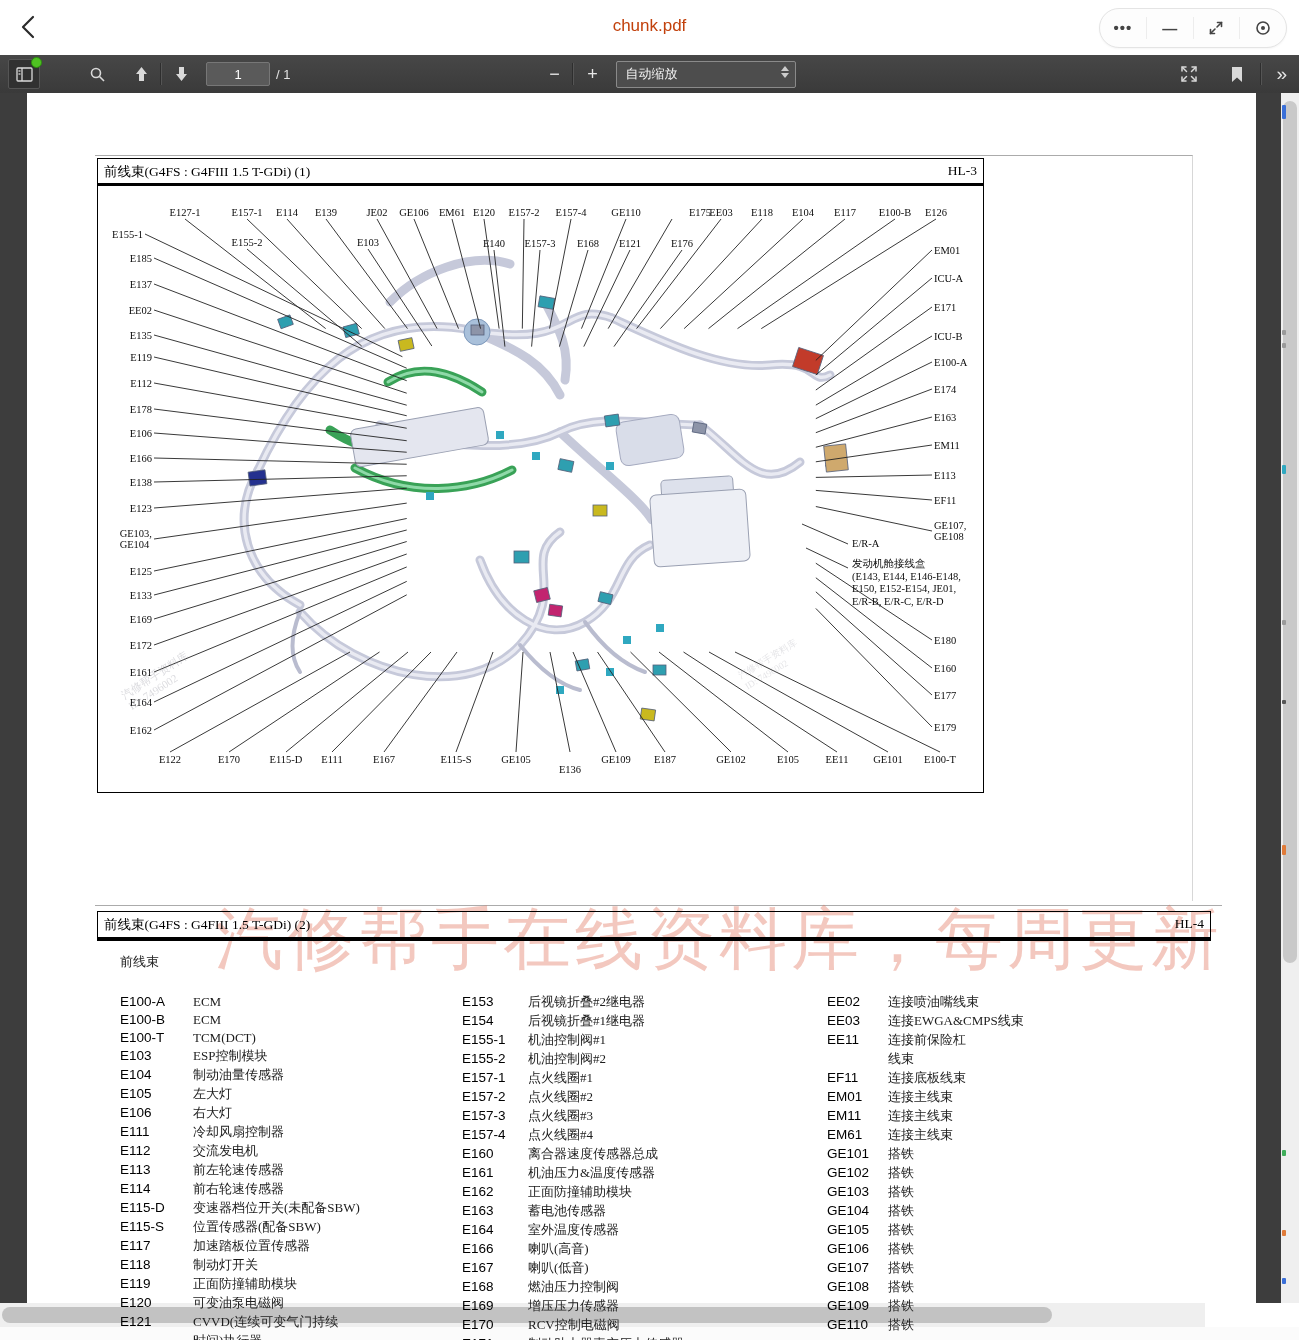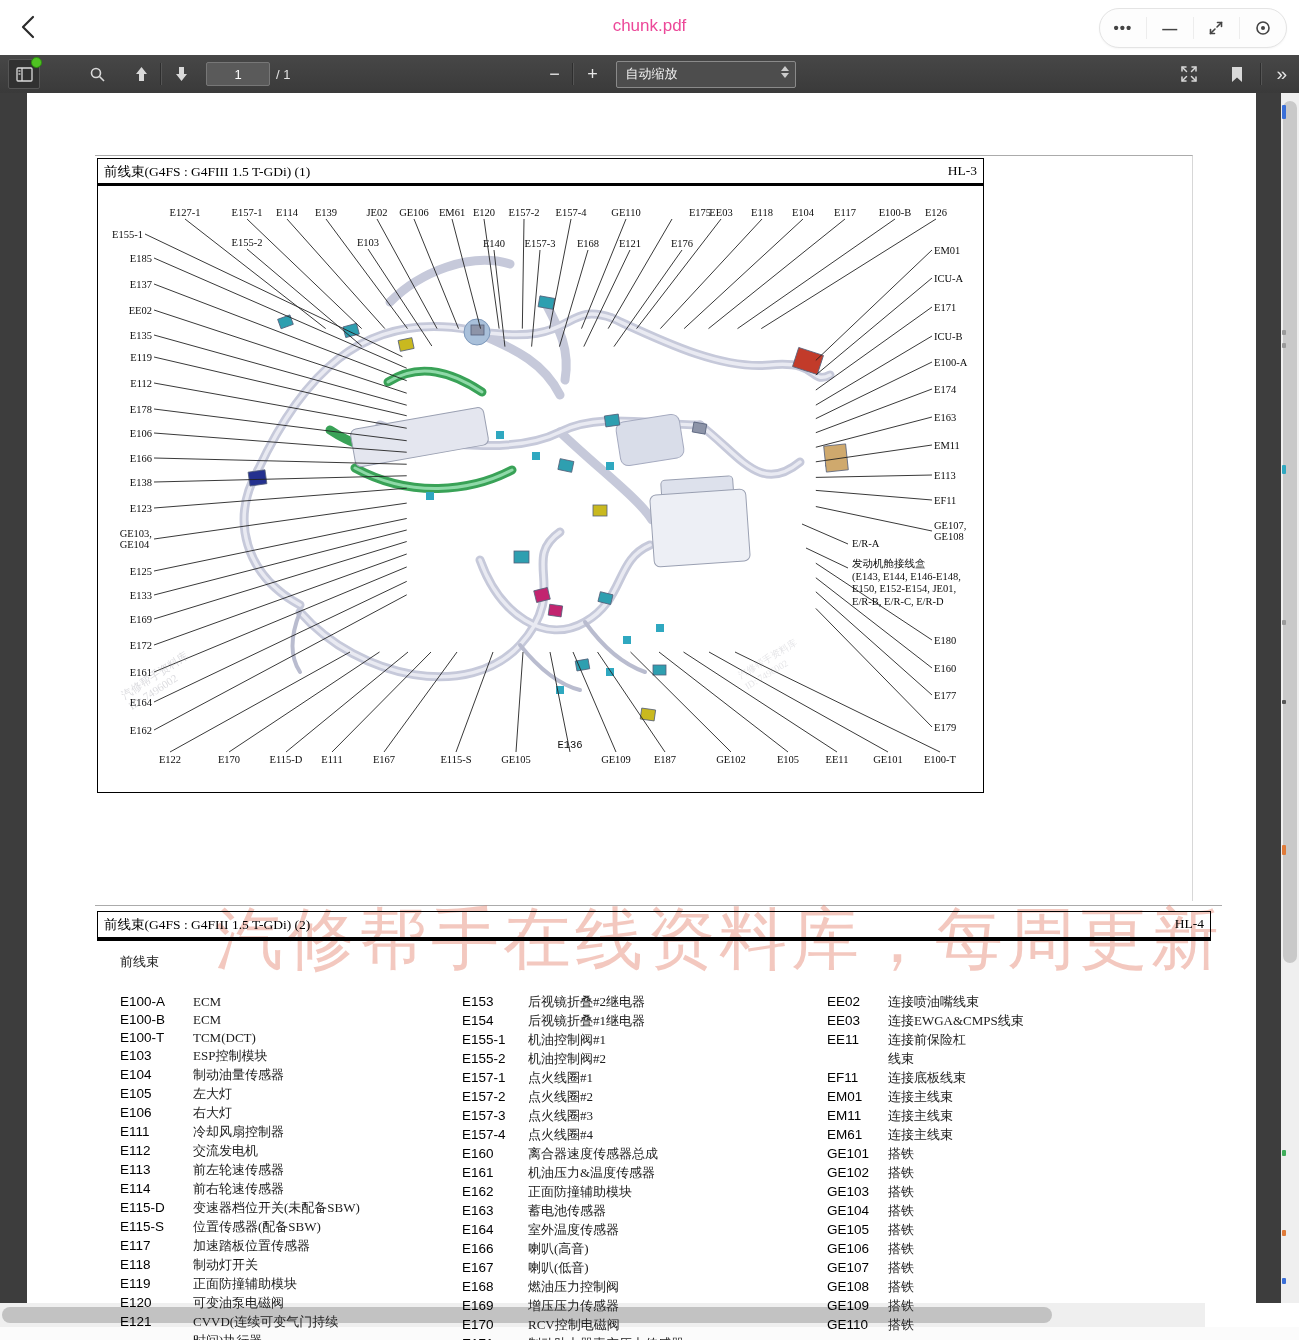--- a/index.html
+++ b/index.html
@@ -1,21 +1,21 @@
 <!DOCTYPE html>
 <html><head>
 <meta charset="utf-8">
 <style>
   html,body{margin:0;padding:0;background:#fff;}
   #app{position:relative;width:1299px;height:1340px;overflow:hidden;background:#fff;
        font-family:"Liberation Sans","DejaVu Sans",sans-serif;}
   
   #titlebar{position:absolute;left:0;top:0;width:1299px;height:55px;background:#fff;border-bottom:1px solid #ececec;}
   #back-btn{position:absolute;left:14px;top:12px;width:30px;height:30px;cursor:pointer;}
-  #doc-title{position:absolute;left:0;right:0;top:16px;text-align:center;font-size:17px;color:#ec4899;}
+  #doc-title{position:absolute;left:0;right:0;top:16px;text-align:center;font-size:17px;color:#c2410c;}
   #win-pill{position:absolute;right:12px;top:8px;width:186px;height:38px;border:1px solid #e4e4e4;border-radius:20px;
             background:#fdfdfd;display:flex;align-items:center;box-shadow:0 1px 2px rgba(0,0,0,.04);}
   .pill-seg{flex:1;display:flex;align-items:center;justify-content:center;height:22px;color:#4a4a4a;cursor:pointer;}
   .pill-seg + .pill-seg{border-left:1px solid #ededed;}
   .dots{font-size:15px;letter-spacing:1px;font-weight:bold;color:#444;line-height:10px;}
   .minus-glyph{font-size:15px;font-weight:bold;color:#444;}
   
   #toolbar{position:absolute;left:0;top:55px;width:1299px;height:38px;
            background:linear-gradient(#474747,#3a3a3a);border-bottom:1px solid #2a2a2a;
            display:flex;align-items:center;color:#d9d9d9;}
@@ -434,21 +434,21 @@
           <span class="dlabel l" style="left: 907px; top: 570px;">E160</span>
           <span class="dlabel l" style="left: 907px; top: 597px;">E177</span>
           <span class="dlabel l" style="left: 907px; top: 629px;">E179</span>
           <span class="dlabel c" style="left: 143px; top: 661px;">E122</span>
           <span class="dlabel c" style="left: 202px; top: 661px;">E170</span>
           <span class="dlabel c" style="left: 259px; top: 661px;">E115-D</span>
           <span class="dlabel c" style="left: 305px; top: 661px;">E111</span>
           <span class="dlabel c" style="left: 357px; top: 661px;">E167</span>
           <span class="dlabel c" style="left: 429px; top: 661px;">E115-S</span>
           <span class="dlabel c" style="left: 489px; top: 661px;">GE105</span>
-          <span class="dlabel c" style="left: 543px; top: 647px; font-family: Liberation Mono, monospace;">E136</span>
+          <span class="dlabel c" style="left: 543px; top: 671px;">E136</span>
           <span class="dlabel c" style="left: 589px; top: 661px;">GE109</span>
           <span class="dlabel c" style="left: 638px; top: 661px;">E187</span>
           <span class="dlabel c" style="left: 704px; top: 661px;">GE102</span>
           <span class="dlabel c" style="left: 761px; top: 661px;">E105</span>
           <span class="dlabel c" style="left: 810px; top: 661px;">EE11</span>
           <span class="dlabel c" style="left: 861px; top: 661px;">GE101</span>
           <span class="dlabel c" style="left: 913px; top: 661px;">E100-T</span>
           <span class="dnote" style="left: 825px; top: 445px;">E/R-A</span>
           <span class="dnote" style="left: 825px; top: 465px;">发动机舱接线盒
 (E143, E144, E146-E148,

